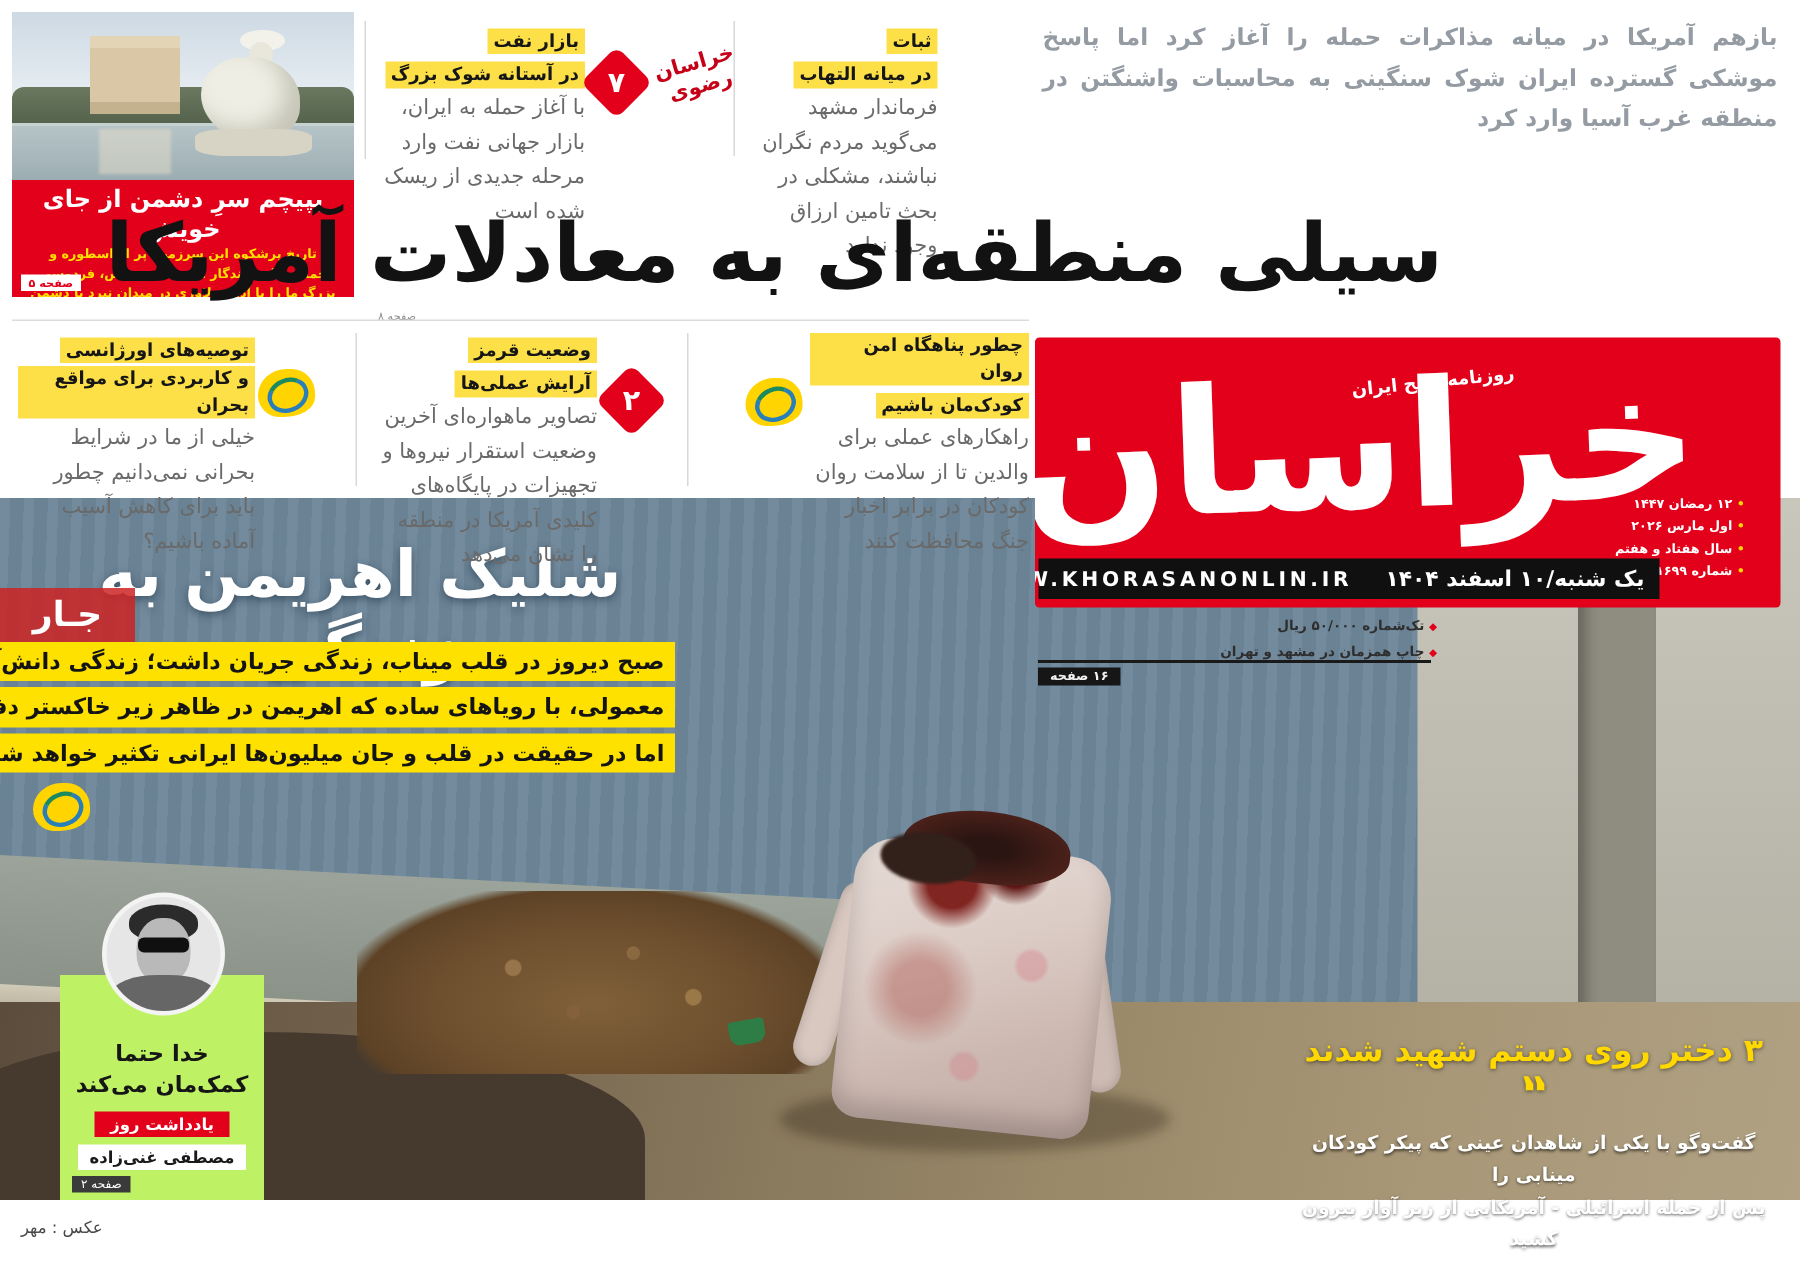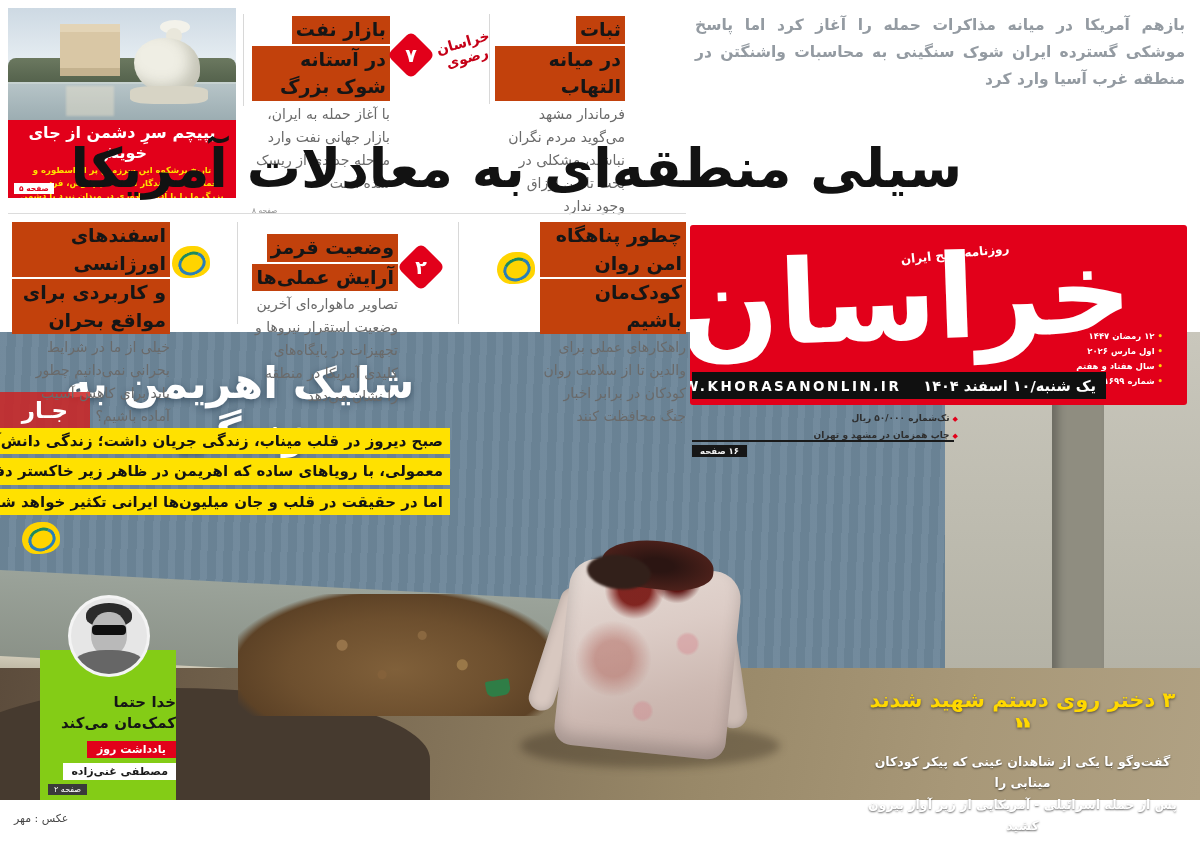--- a/index.html
+++ b/index.html
@@ -27,22 +27,22 @@
   .st-base{position:absolute;left:4px;top:66px;width:78px;height:18px;border-radius:30%;background:#d7d4c5;}
   .red-band{position:absolute;left:0;top:112px;width:228px;height:78px;background:#e2001a;}
   .red-band h2{margin:3px 4px 1px;text-align:center;color:#fff;font-size:16px;line-height:1.25;}
   .red-band .rb-body{color:#ffe100;font-size:8.5px;font-weight:bold;line-height:1.5;
                      text-align:center;padding:0 6px;}
   .rb-badge{position:absolute;left:6px;bottom:4px;background:#fff;color:#e2001a;
             font-size:7.5px;font-weight:bold;padding:1px 5px;}
 
   
   .news-item{position:absolute;text-align:right;}
-  .hl-t{display:inline-block;background:#c2410c;color:#161616;font-weight:bold;
-        font-size:19px;line-height:1.45;padding:0 4px;margin-bottom:2px;}
+  .hl-t{display:inline-block;background:#fde047;color:#161616;font-weight:bold;
+        font-size:12px;line-height:1.45;padding:0 4px;margin-bottom:2px;}
   .item-body{font-size:14px;color:#6a6a6a;line-height:1.65;margin-top:0;}
   .diamond{position:absolute;width:34px;height:34px;background:#e2001a;border-radius:6px;transform:rotate(45deg);}
   .diamond span{position:absolute;inset:0;transform:rotate(-45deg);display:flex;align-items:center;
                 justify-content:center;color:#fff;font-weight:bold;font-size:19px;}
   .kr-logo{position:absolute;left:437px;top:34px;width:56px;color:#c50017;font-weight:bold;
            font-size:14px;line-height:1.15;text-align:center;transform:rotate(-16deg);}
   .blob{position:absolute;width:38px;height:32px;}
   .blob::before{content:"";position:absolute;inset:0;background:#ffd400;
                 border-radius:55% 45% 60% 40%/60% 55% 45% 50%;}
   .blob::after{content:"";position:absolute;left:6px;top:6px;width:22px;height:17px;border-radius:50%;
@@ -138,22 +138,22 @@
         padding:3px 7px;margin:2px 0;line-height:1.35;white-space:nowrap;}
   .photo-blob{left:22px;top:190px;}
 
   
   .note-circle{position:absolute;left:71px;top:598px;width:76px;height:76px;border-radius:50%;
         background:#e6e6e6;overflow:hidden;z-index:8;box-shadow:0 0 0 3px #f4f4f4;}
   .nc-hair{position:absolute;left:15px;top:5px;width:46px;height:24px;border-radius:50% 50% 40% 40%;background:#2b2b2b;}
   .nc-face{position:absolute;left:20px;top:14px;width:36px;height:44px;border-radius:46%;background:#b9b9b9;}
   .nc-glasses{position:absolute;left:21px;top:27px;width:34px;height:10px;border-radius:4px;background:#101010;}
   .nc-shirt{position:absolute;left:4px;top:52px;width:68px;height:26px;border-radius:45% 45% 0 0;background:#666;}
-  .note-card{position:absolute;left:40px;top:650px;width:136px;height:150px;background:#84cc16;
-        z-index:7;}
+  .note-card{position:absolute;left:40px;top:650px;width:136px;height:150px;background:#bef264;
+        z-index:7;text-align:center;}
   .note-title{margin-top:42px;font-size:15px;font-weight:bold;color:#161616;line-height:1.4;}
   .note-badge{display:inline-block;background:#e2001a;color:#fff;font-size:11px;font-weight:bold;
         padding:2px 10px;margin-top:7px;}
   .note-author{display:inline-block;background:#fff;color:#1a1a1a;font-size:11px;font-weight:bold;
         padding:2px 8px;margin-top:5px;}
   .note-page{position:absolute;left:8px;bottom:5px;background:#3a3a3a;color:#fff;font-size:8px;padding:1px 6px;}
 
   
   .quote{position:absolute;left:855px;top:688px;width:335px;text-align:center;z-index:7;}
   .quote-title{color:#ffd800;font-size:21px;font-weight:bold;text-shadow:0 1px 3px rgba(0,0,0,.55);}
@@ -236,28 +236,28 @@
   <div class="item-body">فرماندار مشهد می‌گوید مردم نگران نباشند، مشکلی در بحث تامین ارزاق وجود ندارد</div>
 </div>
 
 <div class="kicker">بازهم آمریکا در میانه مذاکرات حمله را آغاز کرد اما پاسخ موشکی گسترده ایران شوک سنگینی به محاسبات واشنگتن در منطقه غرب آسیا وارد کرد</div>
 <div class="main-hl">سیلی منطقه‌ای به معادلات آمریکا</div>
 <div class="page8">صفحه ۸</div>
 
 <div class="hline" style="left:8px;top:213px;width:678px;"></div>
 
 <div class="news-item" style="left:12px;top:222px;width:158px;">
-  <div><span class="hl-t">اسفند‌های اورژانسی</span></div>
+  <div><span class="hl-t">توصیه‌های اورژانسی</span></div>
   <div><span class="hl-t">و کاربردی برای مواقع بحران</span></div>
   <div class="item-body">خیلی از ما در شرایط بحرانی نمی‌دانیم چطور باید برای کاهش آسیب آماده باشیم؟</div>
 </div>
 <div class="blob" style="left:172px;top:246px;"></div>
 <div class="vline" style="left:237px;top:222px;height:102px;"></div>
 
-<div class="news-item" style="left:252px;top:234px;width:146px;">
+<div class="news-item" style="left:252px;top:222px;width:146px;">
   <div><span class="hl-t">وضعیت قرمز</span></div>
   <div><span class="hl-t">آرایش عملی‌ها</span></div>
   <div class="item-body">تصاویر ماهواره‌ای آخرین وضعیت استقرار نیروها و تجهیزات در پایگاه‌های کلیدی آمریکا در منطقه را نشان می‌دهد</div>
 </div>
 <div class="diamond" style="left:404px;top:250px;">
   <span>۲</span>
 </div>
 <div class="vline" style="left:458px;top:222px;height:102px;"></div>
 
 <div class="blob" style="left:497px;top:252px;"></div>

